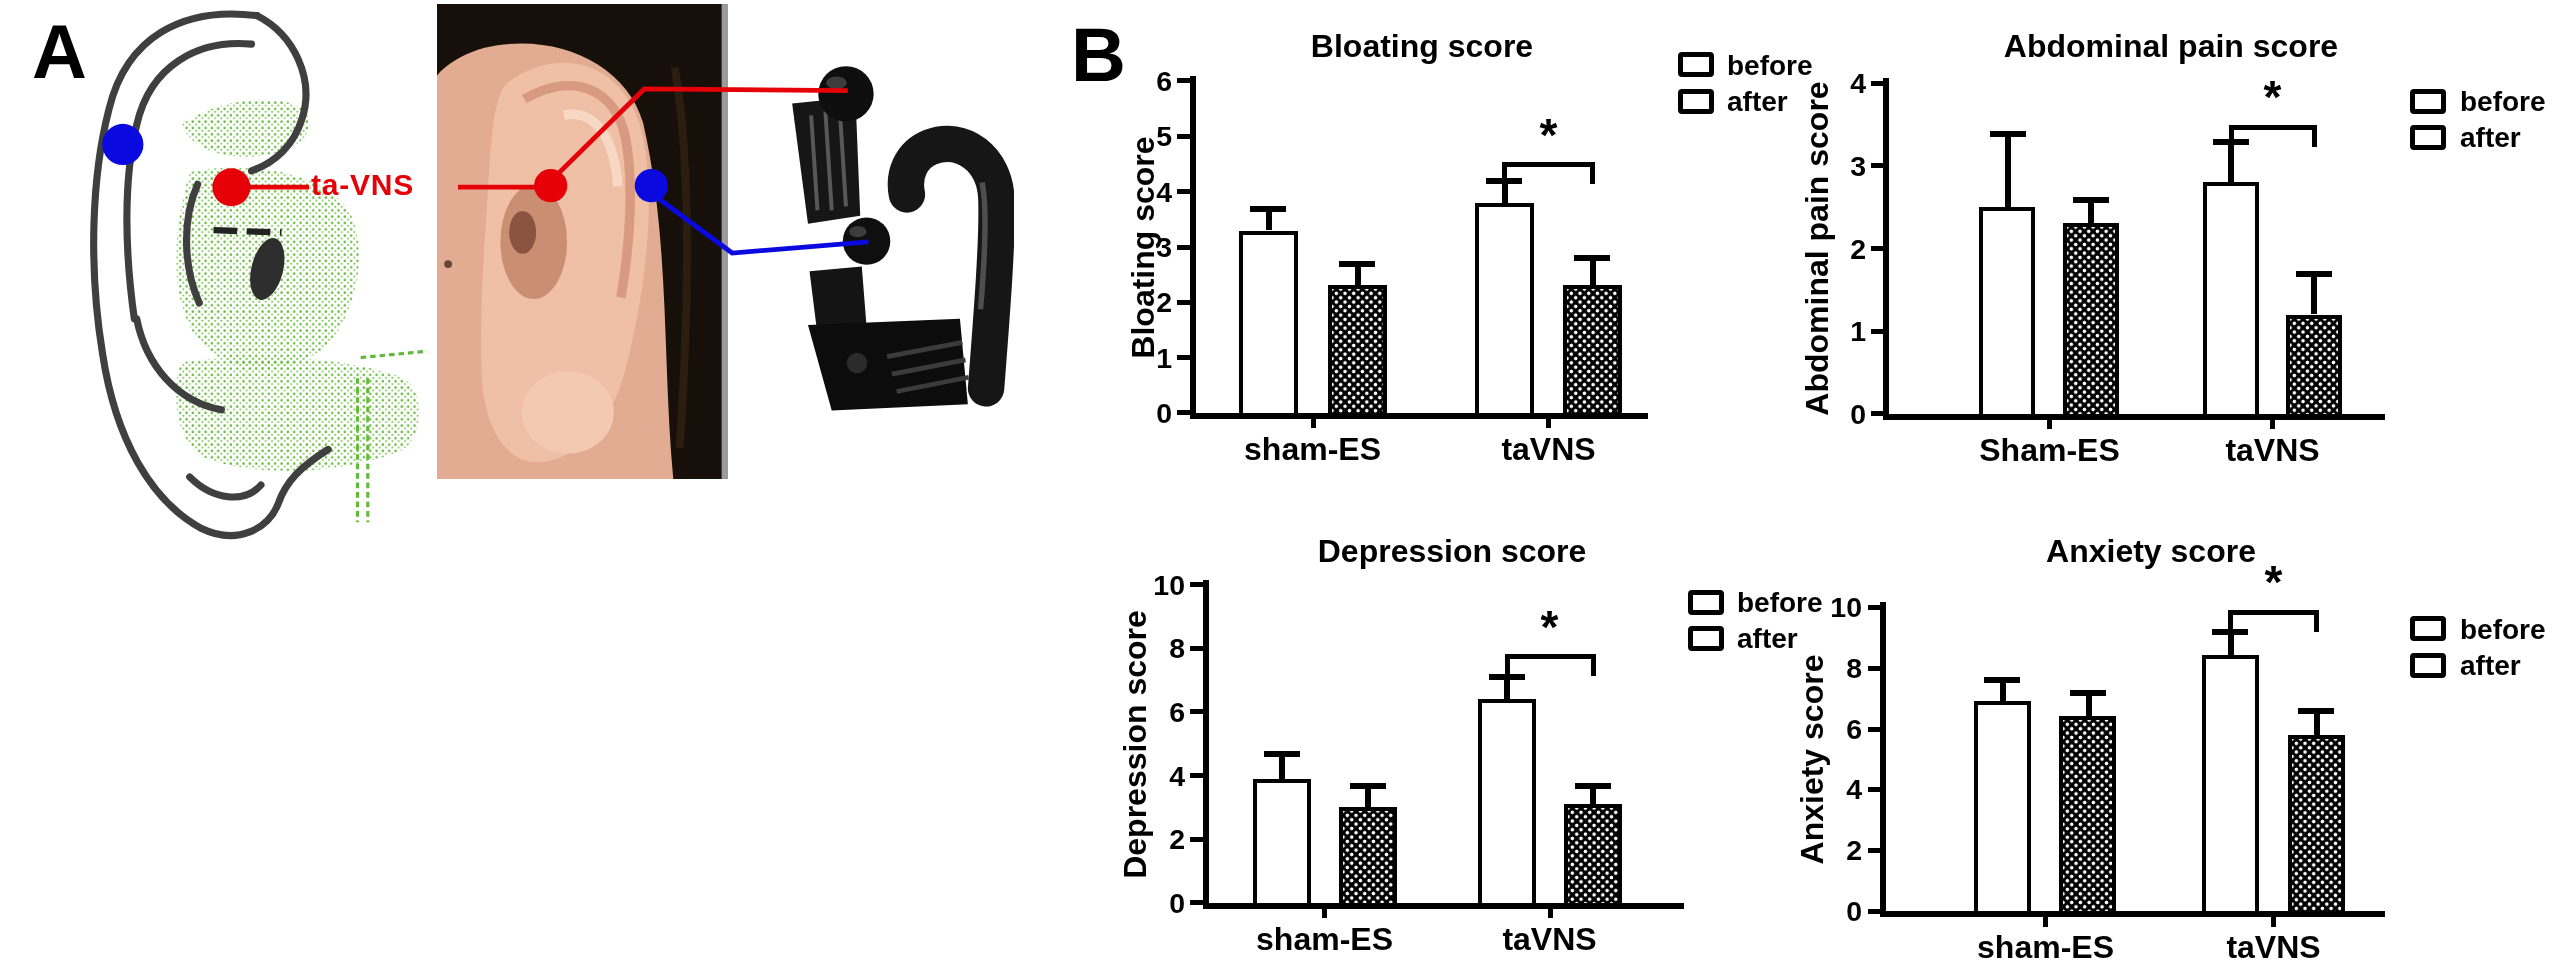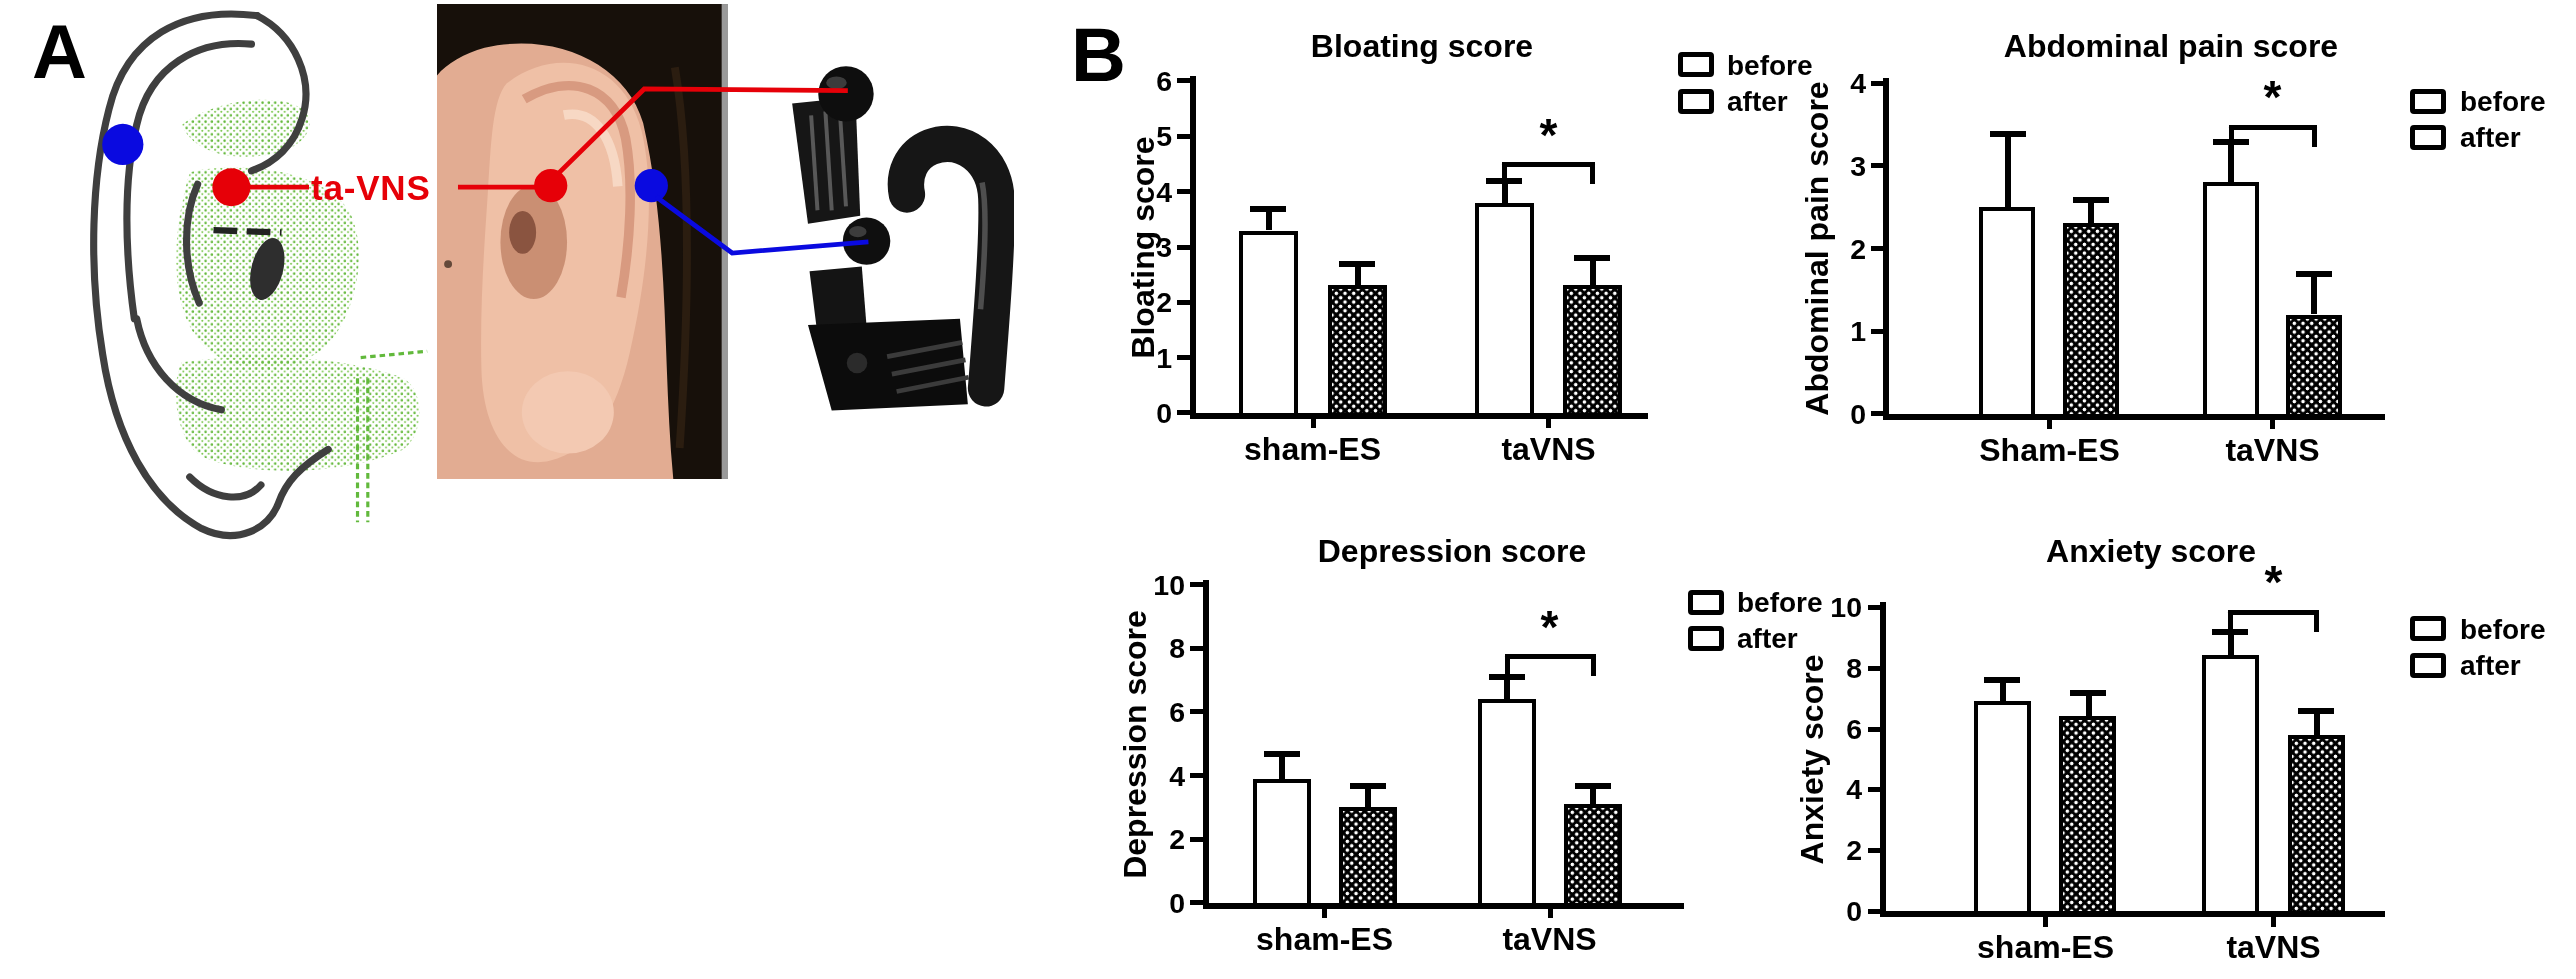--- a/index.html
+++ b/index.html
@@ -1,20 +1,20 @@
 <!DOCTYPE html>
 <html style="font-size:12.7px"><head>
 <meta charset="utf-8">
 <style>
   html,body{margin:0;padding:0}
   body{width:2576px;height:979px;position:relative;background:#ffffff;overflow:hidden;
        font-family:"Liberation Sans",sans-serif}
   .abs{position:absolute}
   .plabel{font-weight:bold;font-size:76px;line-height:1;color:#000}
-  .tavns{font-weight:bold;font-size:35px;line-height:1;color:#e60008;letter-spacing:0.8px}
+  .tavns{font-weight:bold;font-size:30px;line-height:1;color:#e60008;letter-spacing:0.8px}
   .ctitle{font-weight:bold;font-size:32px;color:#000;text-align:center;line-height:1.1}
   .ylab{font-weight:bold;font-size:32px;color:#000;text-align:center;line-height:35px;white-space:nowrap}
   .ytick{font-weight:bold;font-size:28.5px;color:#000;text-align:right;line-height:32px}
   .xtick{font-weight:bold;font-size:32px;color:#000;text-align:center;line-height:1.1}
   .star{font-weight:bold;font-size:46px;color:#000;text-align:center;line-height:1}
   .legtext{font-weight:bold;font-size:28px;color:#000;line-height:28.5px}
   .bar{box-sizing:border-box;border:4.8px solid #000;background:#fff}
   .hatch{background-color:#000;
          background-image:radial-gradient(circle,#fff 27%,rgba(0,0,0,0) 34%),
                           radial-gradient(circle,#fff 27%,rgba(0,0,0,0) 34%);

